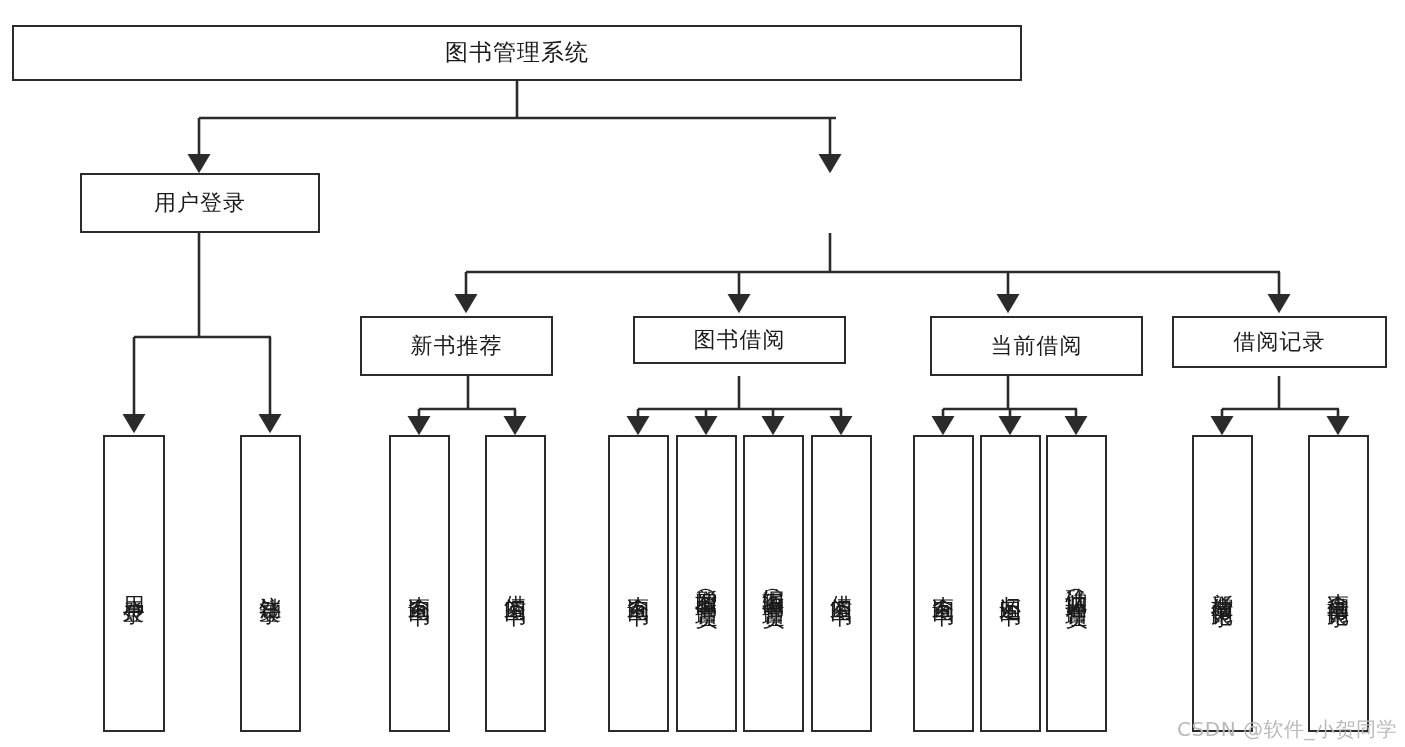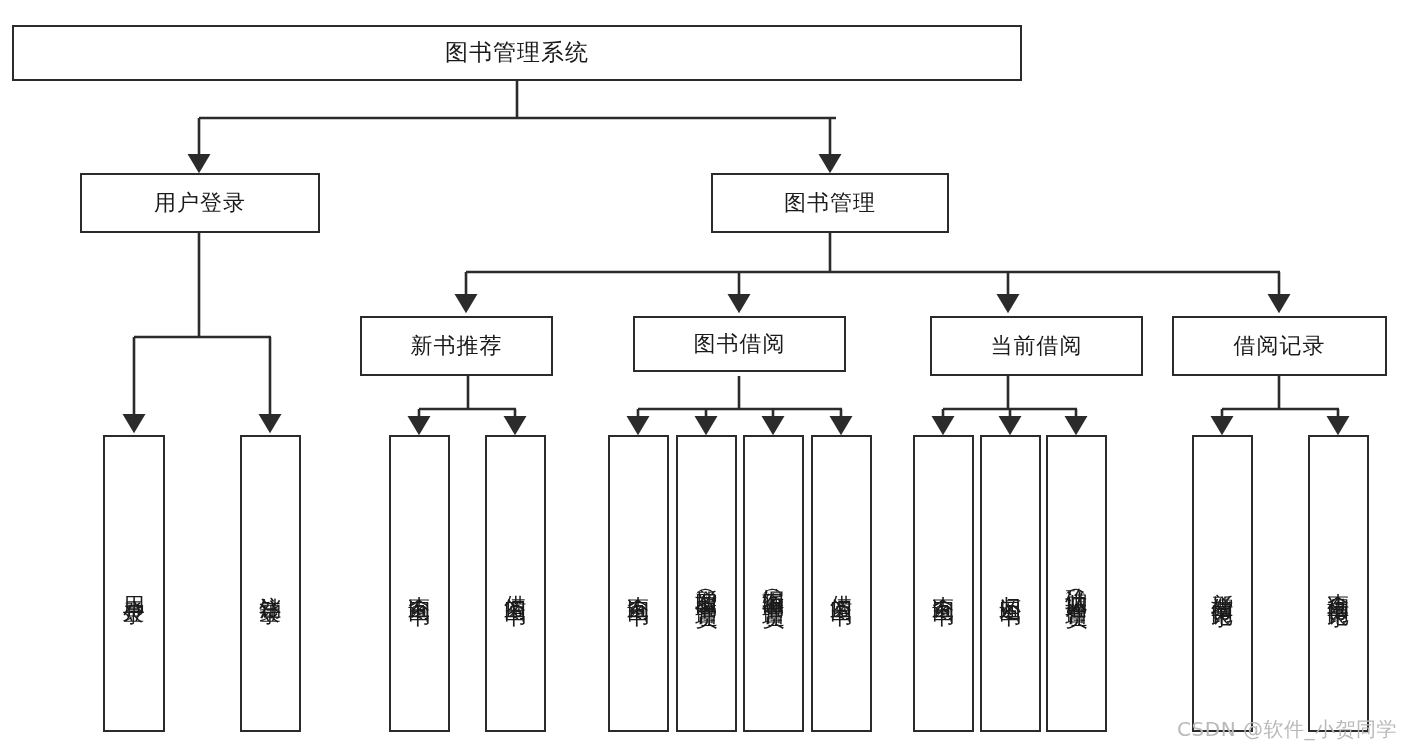--- a/index.html
+++ b/index.html
@@ -129,34 +129,31 @@
     </g>
   </svg>
 
   <div class="node node-h node-root" style="left:12px; top:13px; width:1010px; height:56px;margin-top:12px;">
     <span>图书管理系统</span>
   </div>
 
   <div class="node node-h" style="left:80px; top:173px; width:240px; height:60px;">
     <span>用户登录</span>
   </div>
-  <div class="node node-h" style="left:711px; top:173px; width:238px; height:60px;">
-    <span>图书管理</span>
-  </div>
 
   <div class="node node-h" style="left:360px; top:316px; width:193px; height:60px;">
     <span>新书推荐</span>
   </div>
-  <div class="node node-h" style="left:633px; top:316px; width:213px; height:56px;">
+  <div class="node node-h" style="left:633px; top:316px; width:213px; height:48px;">
     <span>图书借阅</span>
   </div>
   <div class="node node-h" style="left:902px; top:316px; width:213px; height:60px;margin-left:28px;">
     <span>当前借阅</span>
   </div>
-  <div class="node node-h" style="left:1172px; top:316px; width:215px; height:60px;">
+  <div class="node node-h" style="left:1172px; top:316px; width:215px; height:52px;">
     <span>借阅记录</span>
   </div>
 
   <div class="node node-v" style="left:103px; top:435px; width:62px; height:297px;">
     <span class="vtext">用户登录</span>
   </div>
   <div class="node node-v" style="left:240px; top:435px; width:61px; height:297px;">
     <span class="vtext">注销登录</span>
   </div>
 

